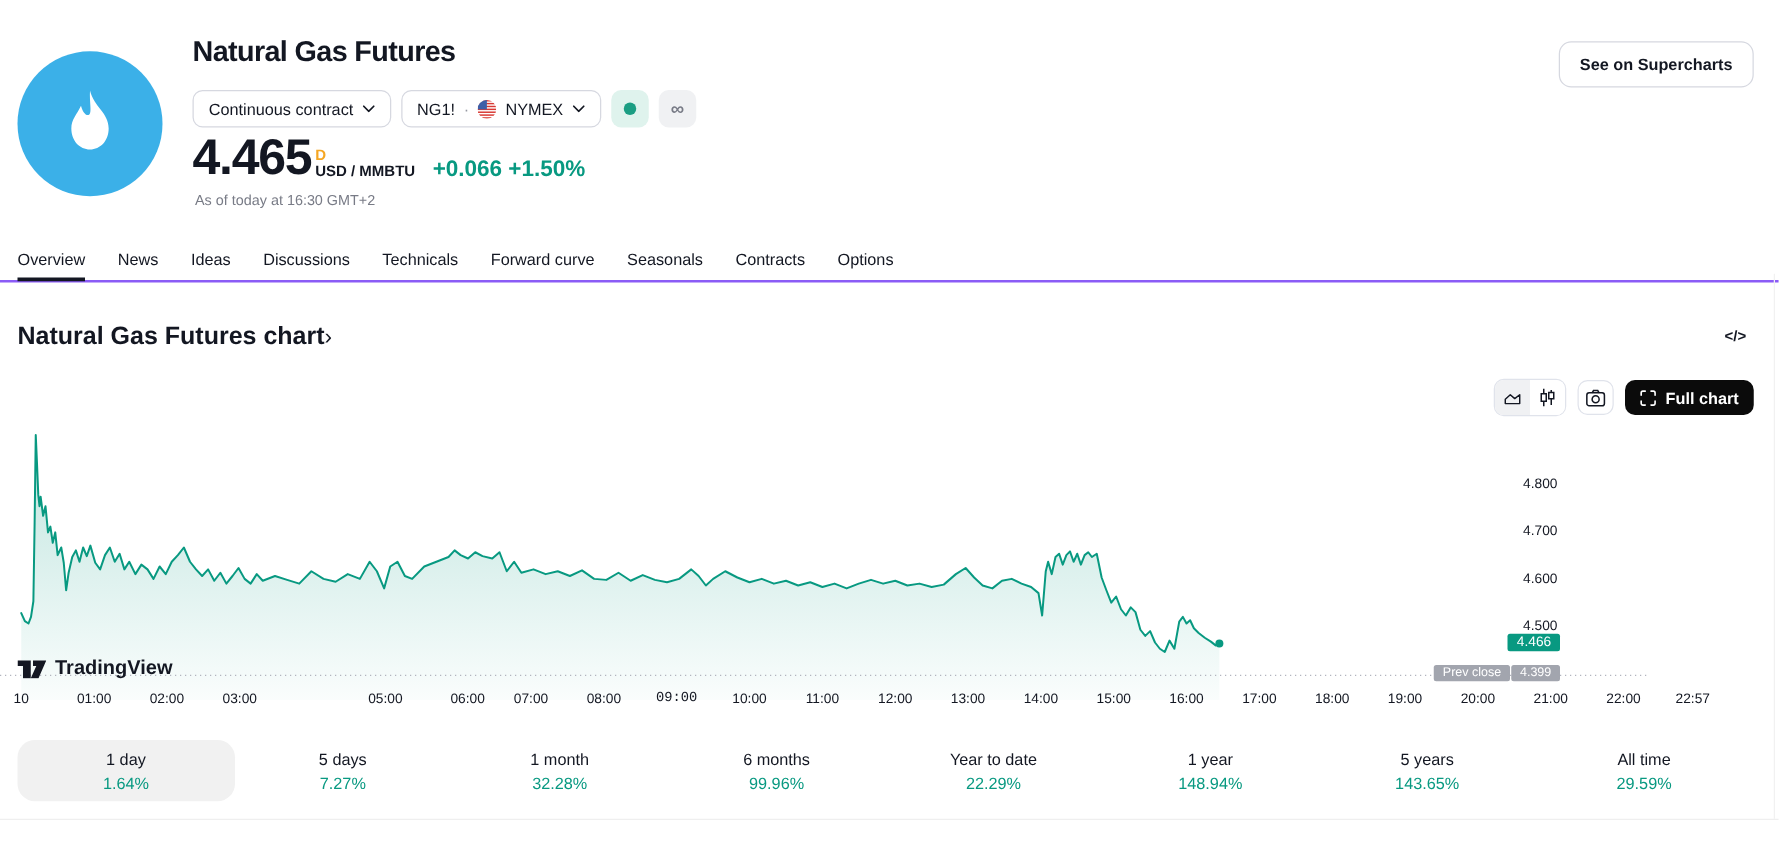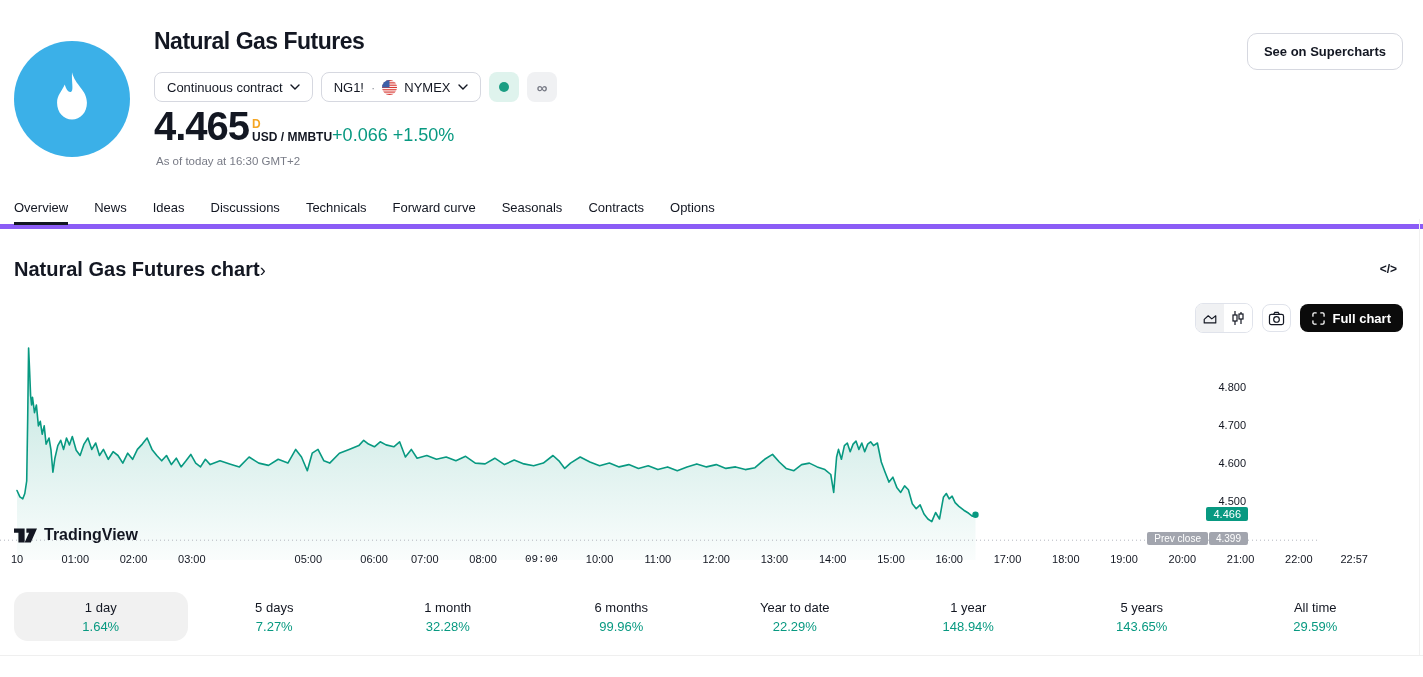--- a/index.html
+++ b/index.html
@@ -18,27 +18,27 @@
   .pill .sep { color:#9598a1; }
   .icon-btn-sq { width:30px; height:30px; border-radius:8px; display:flex; align-items:center; justify-content:center; border:none; cursor:pointer; }
   .btn-status { background:#dff3ed; }
   .btn-status .dot { width:10px; height:10px; border-radius:50%; background:#1b9e83; }
   .btn-inf { background:#f0f1f3; color:#787b86; font-size:15px; font-weight:700; letter-spacing:-1px; }
   .price-row { position:absolute; left:154px; top:106px; display:flex; align-items:flex-end; }
   .price-big { font-size:40px; font-weight:700; line-height:1; letter-spacing:-1px; }
   .price-meta { display:flex; flex-direction:column; margin-left:3px; margin-bottom:1px; }
   .price-flag { color:#f5a623; font-size:12px; font-weight:700; line-height:12px; }
   .price-unit { font-size:12px; font-weight:700; color:#131722; line-height:15px; }
-  .price-change { font-size:18px; font-weight:400; color:#089981; line-height:20px; margin-bottom:1px; }
+  .price-change { margin-left:14px; font-size:18px; font-weight:700; color:#089981; line-height:20px; margin-bottom:1px; }
   .as-of { position:absolute; left:156px; top:155px; font-size:11.5px; color:#787b86; }
   .supercharts-btn { position:absolute; right:20px; top:33px; height:37px; padding:0 16px;
     border:1px solid #d6d8e0; border-radius:10px; background:#fff; font-size:13px; font-weight:700;
     font-family:inherit; color:#131722; cursor:pointer; }
   
-  .tabs-wrap { position:absolute; left:0; top:196px; width:1423px; border-bottom:5px solid #8b5cf6;
+  .tabs-wrap { position:absolute; left:0; top:196px; width:1423px; border-bottom:2px solid #8b5cf6;
     display:flex; gap:26px; padding:0 14px; }
   .tab { position:relative; font-size:13px; padding:4px 0 9px; cursor:pointer; color:#131722; }
   .tab.active { font-weight:400; }
   .tab.active::after { content:""; position:absolute; left:0; right:0; bottom:-1px; height:3px; background:#131722; }
   
   .section-heading { position:absolute; left:14px; top:258px; font-size:20px; font-weight:700; cursor:pointer; }
   .section-heading .chev { font-weight:400; font-size:18px; }
   .code-btn { position:absolute; right:26px; top:262px; background:none; border:none; cursor:pointer;
     font-size:12px; font-weight:700; color:#131722; font-family:inherit; }
   

